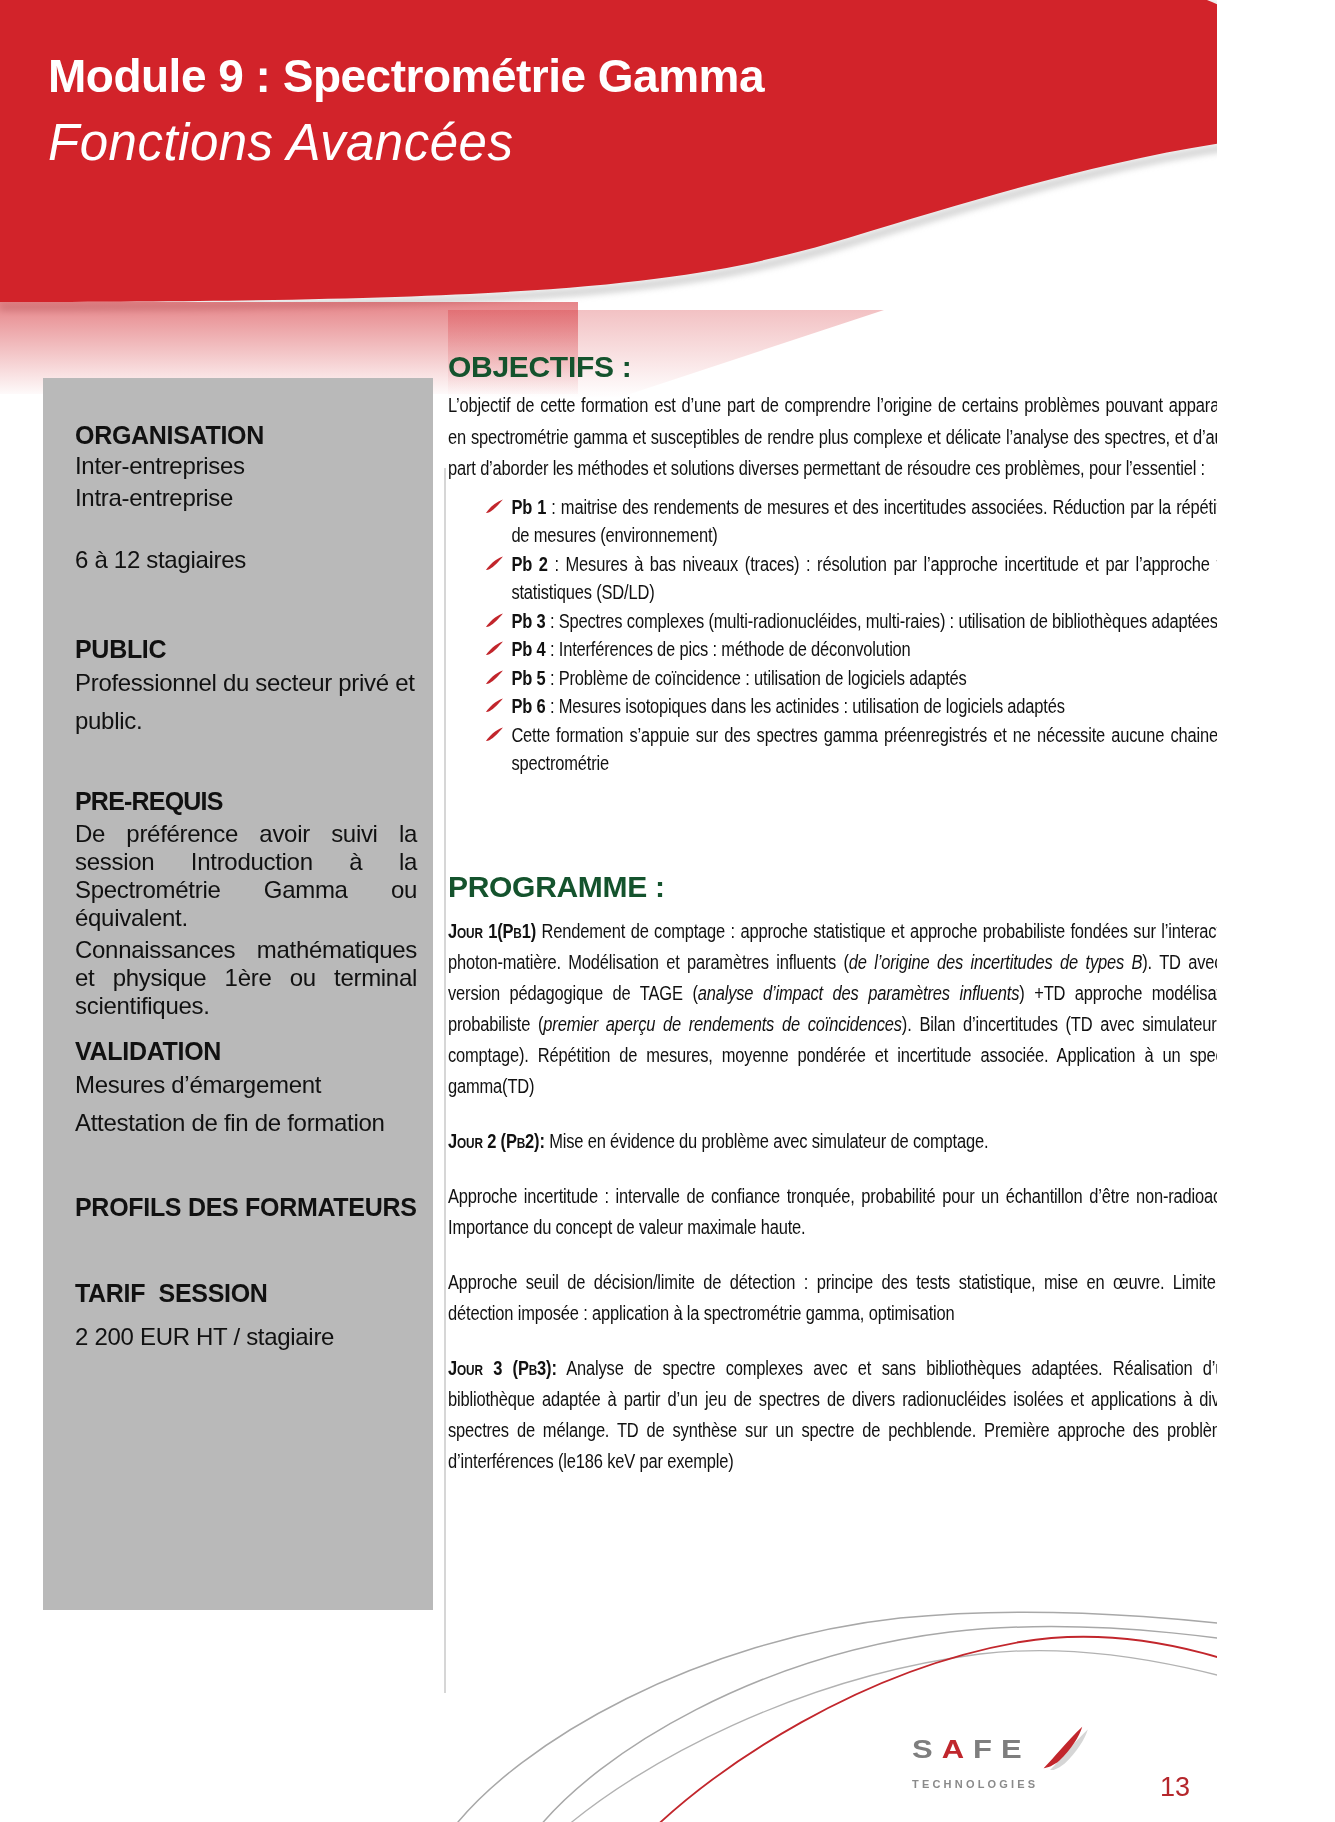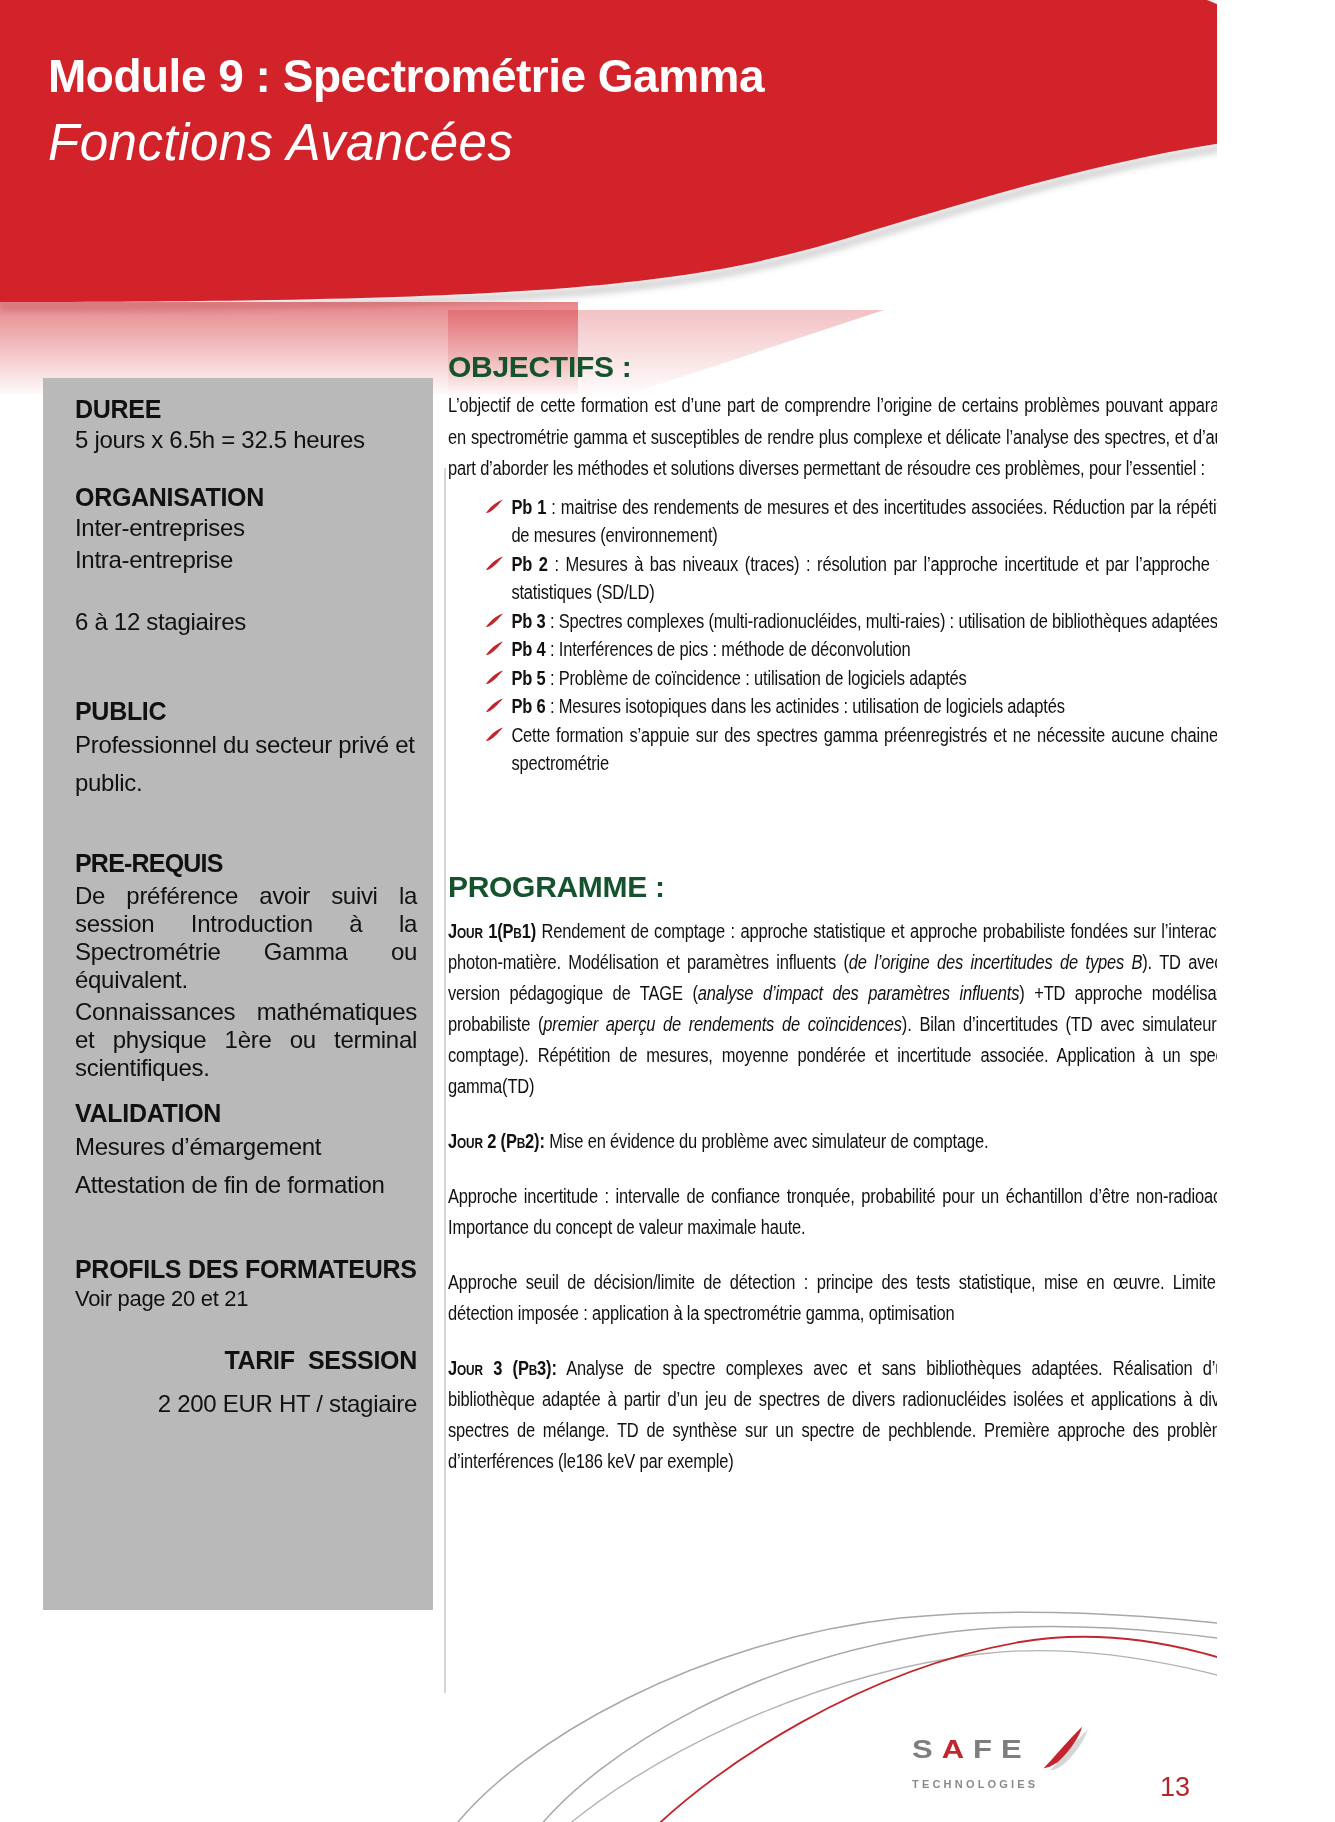--- a/index.html
+++ b/index.html
@@ -25,21 +25,21 @@
   .sb-p.just { text-align:justify; line-height:28px; }
   .sb-p.small { font-size:22px; line-height:30px; }
   .sb-p.gap { margin-top:30px; }
   .sec-1 { margin-top:26px; }
   .sec-2 { margin-top:58px; }
   .sec-3 { margin-top:46px; }
   .sec-3 .sb-h { letter-spacing:-0.8px; }
   .sec-3 .sb-p { margin-top:4px; }
   .sec-4 { margin-top:16px; }
   .sec-5 { margin-top:50px; }
-  .sec-6 { margin-top:31px;text-align:right; }
+  .sec-6 { margin-top:56px; }
   .sec-6 .sb-p { margin-top:12px; line-height:34px; }
 
   
   .vrule { position:absolute; left:444px; top:468px; width:2px; height:1225px; background:#d6d6d6; z-index:1; }
 
   
   .red-h {
     position:absolute; left:448px; z-index:3; margin:0;
     color:#14532d; font-size:30px; font-weight:bold; letter-spacing:-0.3px;
   }
@@ -100,24 +100,20 @@
     <polygon points="448,310 884,310 448,454" fill="url(#fadeV)" opacity="0.55"></polygon>
   </svg>
 
   <div class="header-text">
     <div class="title">Module 9 : Spectrométrie Gamma</div>
     <div class="subtitle">Fonctions Avancées</div>
   </div>
 
   <aside id="sidebar">
     <div id="sidebar-content">
-        <div class="sec sec-0">
-          <div class="sb-h">DUREE</div>
-          <div class="sb-p">5 jours x 6.5h = 32.5 heures</div>
-        </div>
         <div class="sec sec-1">
           <div class="sb-h">ORGANISATION</div>
           <div class="sb-p">Inter-entreprises</div>
           <div class="sb-p">Intra-entreprise</div>
           <div class="sb-p gap">6 à 12 stagiaires</div>
         </div>
         <div class="sec sec-2">
           <div class="sb-h">PUBLIC</div>
           <div class="sb-p tall">Professionnel du secteur privé et public.</div>
         </div>
@@ -126,21 +122,20 @@
           <div class="sb-p just">De préférence avoir suivi la session Introduction à la Spectrométrie Gamma ou équivalent.</div>
           <div class="sb-p just">Connaissances mathématiques et physique 1ère ou terminal scientifiques.</div>
         </div>
         <div class="sec sec-4">
           <div class="sb-h">VALIDATION</div>
           <div class="sb-p tall">Mesures d’émargement</div>
           <div class="sb-p tall">Attestation de fin de formation</div>
         </div>
         <div class="sec sec-5">
           <div class="sb-h">PROFILS DES FORMATEURS</div>
-          <div class="sb-p small">Voir page 20 et 21</div>
         </div>
         <div class="sec sec-6">
           <div class="sb-h">TARIF&nbsp; SESSION</div>
           <div class="sb-p">2 200 EUR HT / stagiaire</div>
         </div>
       </div>
   </aside>
 
   <div class="vrule"></div>
 

